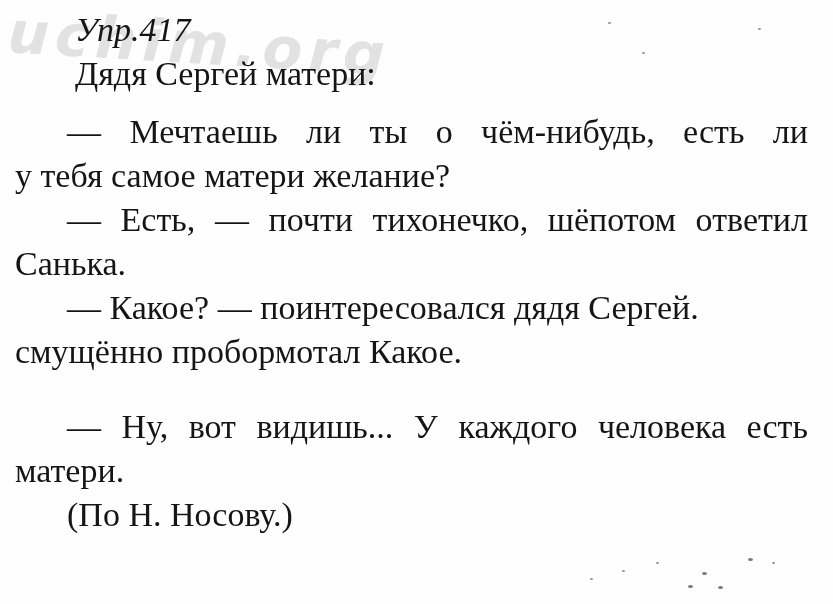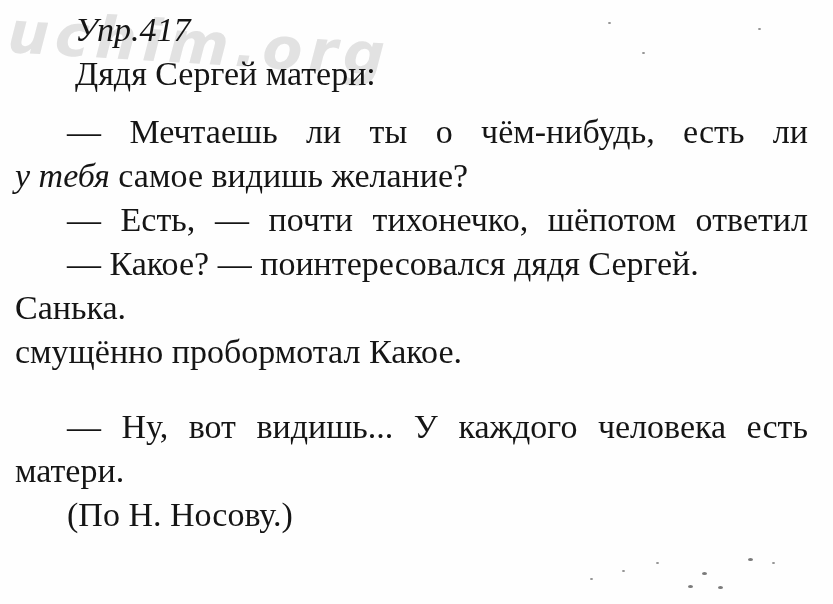--- a/index.html
+++ b/index.html
@@ -40,21 +40,21 @@
     white-space: nowrap;
   }
   .just {
     white-space: normal;
     text-align: justify;
     text-align-last: justify;
   }
   .t-indent { padding-left: 60px; }
   .indent { padding-left: 52px; }
   .title { font-style: italic; }
-  .em { font-style: italic; }
+  .em { }
   .sp10 { margin-top: 14px; }
   .sp14 { margin-top: 31px; }
   .speckles i {
     position: absolute;
     display: block;
     width: 3px;
     height: 2px;
     background: #555;
     opacity: 0.65;
     border-radius: 50%;
@@ -68,27 +68,27 @@
 <div class="page">
 
   <div class="watermark">uchim.org</div>
 
   <div class="line t-indent title">Упр.417</div>
 
   <div class="line t-indent">Дядя Сергей матери:</div>
 
   <div class="line indent just sp10">— Мечтаешь ли ты о чём-нибудь, есть ли</div>
 
-  <div class="line"><span class="em">у тебя</span><span> самое видишь желание?</span></div>
+  <div class="line"><span class="em">у тебя</span><span> самое матери желание?</span></div>
 
   <div class="line indent just">— Есть, — почти тихонечко, шёпотом ответил</div>
 
+  <div class="line">Санька.</div>
+
   <div class="line indent">— Какое? — поинтересовался дядя Сергей.</div>
-
-  <div class="line">Санька.</div>
 
 
   <div class="line">смущённо пробормотал Какое.</div>
 
   <div class="line indent just sp14">— Ну, вот видишь... У каждого человека есть</div>
 
 
   <div class="line">матери.</div>
 
   <div class="line indent">(По Н. Носову.)</div>

